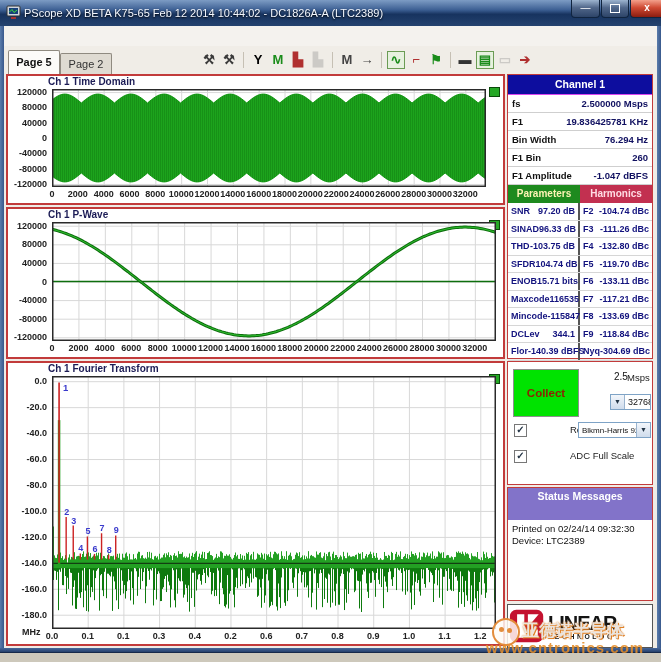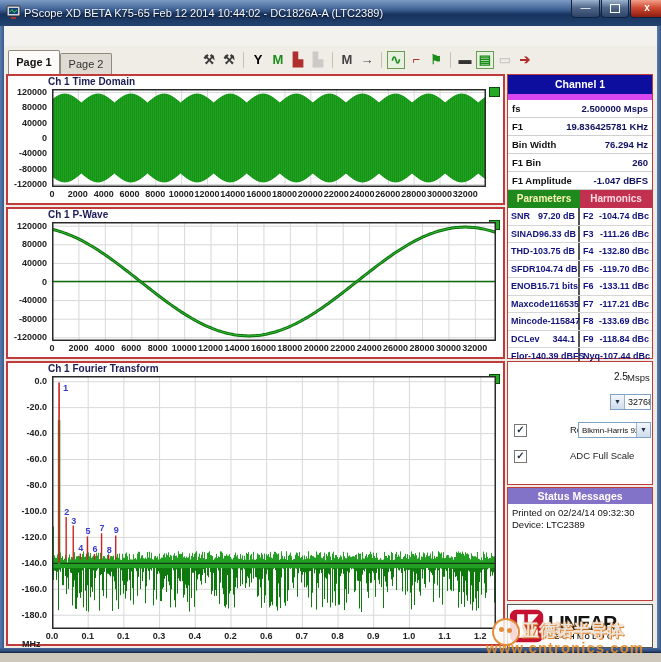--- a/index.html
+++ b/index.html
@@ -47,21 +47,21 @@
   .chart-title{position:absolute;left:40px;top:0;font-size:10px;font-weight:bold;color:#1b1b55;}
   .ylab,.xlab{position:absolute;font-size:9px;font-weight:bold;color:#222;}
   .ylab{text-align:right;}
   .xlab{text-align:center;width:40px;}
   .legend-swatch{position:absolute;width:9px;height:8px;background:#25a825;border:1px solid #0a4a0a;}
   .xunit{position:absolute;font-size:9px;font-weight:bold;color:#222;}
   
   .rpanel{position:absolute;left:507px;top:74px;width:146px;height:574px;}
   .rbox{position:absolute;left:0;width:146px;background:#fff;border:1px solid #c23b3b;box-sizing:border-box;}
   .hdr{font-size:10.5px;font-weight:bold;text-align:center;color:#fff;}
-  .hdr.channel{background:#0d0d9e;height:19px;line-height:19px;border-bottom:6px solid #d946ef;}
+  .hdr.channel{background:#0d0d9e;height:19px;line-height:19px;border-bottom:1px solid #d946ef;}
   .ch-row{display:flex;justify-content:space-between;height:17px;line-height:17px;
     border-bottom:1px solid #cfcfcf;padding:0 4px;font-size:9.5px;}
   .ch-row .lab{font-weight:bold;color:#111;}
   .ch-row .val{font-weight:bold;color:#101060;}
   .ph-headers{display:flex;height:18px;}
   .ph-headers div{width:50%;line-height:18px;font-size:10px;font-weight:bold;text-align:center;}
   .ph-headers .p{background:#1e8a1e;color:#fdf3b3;}
   .ph-headers .h{background:#c23050;color:#ffdbe3;}
   .ph-row{display:flex;height:16.5px;line-height:16.5px;border-bottom:1px solid #d6d6d6;font-size:9px;justify-content:space-between;}
   .ph-row .half{width:50%;display:flex;justify-content:space-between;padding:0 3px;box-sizing:border-box;}
@@ -76,21 +76,21 @@
   .combo{position:absolute;height:16px;background:#fff;border:1px solid #7ea3c6;display:flex;
     align-items:center;box-sizing:border-box;}
   .combo .arrow{width:13px;height:100%;background:linear-gradient(180deg,#f2f6fb,#cfdcec);
     border-right:1px solid #9ab4cf;font-size:7px;color:#234;text-align:center;line-height:14px;}
   .combo .arrow.r{border-right:none;border-left:1px solid #9ab4cf;}
   .combo .cval{flex:1;font-size:9px;color:#111;text-align:right;padding:0 3px;white-space:nowrap;overflow:hidden;}
   .combo .cval.l{text-align:left;}
   .checkbox{position:absolute;width:11px;height:11px;background:#fff;border:1px solid #777;
     font-size:10px;line-height:10px;text-align:center;color:#234;font-weight:bold;}
   
-  .hdr.status{background:#8273c9;height:16px;line-height:16px;}
+  .hdr.status{background:#8273c9;height:32px;line-height:16px;}
   .status-lines{padding:3px 4px;font-size:9.5px;color:#111;line-height:12px;}
   
   .logo-box{border:1px solid #555;}
   .logo-inner{display:flex;align-items:center;height:100%;}
   .logo-text{margin-left:2px;}
   .logo-brand{font-size:20px;font-weight:800;letter-spacing:-1px;color:#141414;line-height:20px;}
   .logo-sub{font-size:6.8px;font-weight:bold;letter-spacing:2.6px;color:#141414;}
   
   .watermark{position:absolute;z-index:40;pointer-events:none;}
   .wm-circle{position:absolute;left:0px;top:2px;width:24px;height:24px;border-radius:50%;
@@ -130,21 +130,21 @@
     <div class="menu-items">
         <span class="menu-item">File</span>
         <span class="menu-item">View</span>
         <span class="menu-item">Tools</span>
         <span class="menu-item">Configure</span>
         <span class="menu-item">Help</span>
       </div>
   </div>
 
   <div class="tabrow">
-    <div class="tab active">Page 1</div>
+    <div class="tab active">Page 5</div>
     <div class="tab inactive">Page 2</div>
     <div class="toolbar">
         <div class="tbicon" style="color: rgb(58, 58, 58);">⚒</div>
         <div class="tbicon" style="color: rgb(58, 58, 58);">⚒</div>
         <div class="tbsep"></div>
         <div class="tbicon" style="color: rgb(0, 0, 0);">Y</div>
         <div class="tbicon" style="color: rgb(26, 140, 26);">M</div>
         <div class="tbicon" style="color: rgb(176, 48, 48);">▙</div>
         <div class="tbicon disabled" style="color: rgb(138, 138, 138);">▙</div>
         <div class="tbsep"></div>
@@ -717,21 +717,21 @@
           <path d="M0 7.3 L2 7.8 L4 8.3 L6 8.9 L8 9.5 L10 10.1 L12 10.8 L14 11.5 L16 12.3 L18 13.1 L20 13.9 L22 14.8 L24 15.7 L26 16.7 L28 17.7 L30 18.7 L32 19.8 L34 20.9 L36 22.0 L38 23.2 L40 24.3 L42 25.6 L44 26.8 L46 28.1 L48 29.4 L50 30.7 L52 32.1 L54 33.4 L56 34.8 L58 36.3 L60 37.7 L62 39.1 L64 40.6 L66 42.1 L68 43.6 L70 45.1 L72 46.7 L74 48.2 L76 49.7 L78 51.3 L80 52.9 L82 54.4 L84 56.0 L86 57.6 L88 59.2 L90 60.7 L92 62.3 L94 63.9 L96 65.5 L98 67.0 L100 68.6 L102 70.1 L104 71.7 L106 73.2 L108 74.7 L110 76.2 L112 77.7 L114 79.2 L116 80.7 L118 82.1 L120 83.6 L122 85.0 L124 86.3 L126 87.7 L128 89.0 L130 90.4 L132 91.6 L134 92.9 L136 94.1 L138 95.3 L140 96.5 L142 97.6 L144 98.8 L146 99.8 L148 100.9 L150 101.9 L152 102.9 L154 103.8 L156 104.7 L158 105.5 L160 106.4 L162 107.1 L164 107.9 L166 108.6 L168 109.2 L170 109.9 L172 110.4 L174 111.0 L176 111.5 L178 111.9 L180 112.3 L182 112.7 L184 113.0 L186 113.2 L188 113.5 L190 113.6 L192 113.8 L194 113.8 L196 113.9 L198 113.9 L200 113.8 L202 113.7 L204 113.6 L206 113.4 L208 113.2 L210 112.9 L212 112.5 L214 112.2 L216 111.8 L218 111.3 L220 110.8 L222 110.3 L224 109.7 L226 109.0 L228 108.4 L230 107.7 L232 106.9 L234 106.1 L236 105.3 L238 104.4 L240 103.5 L242 102.5 L244 101.6 L246 100.5 L248 99.5 L250 98.4 L252 97.3 L254 96.1 L256 95.0 L258 93.7 L260 92.5 L262 91.2 L264 89.9 L266 88.6 L268 87.3 L270 85.9 L272 84.5 L274 83.1 L276 81.7 L278 80.2 L280 78.8 L282 77.3 L284 75.8 L286 74.3 L288 72.7 L290 71.2 L292 69.6 L294 68.1 L296 66.5 L298 65.0 L300 63.4 L302 61.8 L304 60.2 L306 58.7 L308 57.1 L310 55.5 L312 53.9 L314 52.4 L316 50.8 L318 49.2 L320 47.7 L322 46.2 L324 44.6 L326 43.1 L328 41.6 L330 40.2 L332 38.7 L334 37.2 L336 35.8 L338 34.4 L340 33.0 L342 31.6 L344 30.3 L346 29.0 L348 27.7 L350 26.4 L352 25.2 L354 24.0 L356 22.8 L358 21.6 L360 20.5 L362 19.4 L364 18.4 L366 17.4 L368 16.4 L370 15.4 L372 14.5 L374 13.7 L376 12.8 L378 12.0 L380 11.3 L382 10.6 L384 9.9 L386 9.3 L388 8.7 L390 8.2 L392 7.7 L394 7.2 L396 6.8 L398 6.4 L400 6.1 L402 5.8 L404 5.6 L406 5.4 L408 5.3 L410 5.2 L412 5.1 L414 5.1 L416 5.2 L418 5.2 L420 5.4 L422 5.6 L424 5.8 L426 6.1 L428 6.4 L430 6.7 L432 7.1 L434 7.6 L436 8.1 L438 8.6 L440 9.2 L442 9.8 L444 10.5 " fill="none" stroke="#0d6e0d" stroke-width="3"></path>
           <path d="M0 7.3 L2 7.8 L4 8.3 L6 8.9 L8 9.5 L10 10.1 L12 10.8 L14 11.5 L16 12.3 L18 13.1 L20 13.9 L22 14.8 L24 15.7 L26 16.7 L28 17.7 L30 18.7 L32 19.8 L34 20.9 L36 22.0 L38 23.2 L40 24.3 L42 25.6 L44 26.8 L46 28.1 L48 29.4 L50 30.7 L52 32.1 L54 33.4 L56 34.8 L58 36.3 L60 37.7 L62 39.1 L64 40.6 L66 42.1 L68 43.6 L70 45.1 L72 46.7 L74 48.2 L76 49.7 L78 51.3 L80 52.9 L82 54.4 L84 56.0 L86 57.6 L88 59.2 L90 60.7 L92 62.3 L94 63.9 L96 65.5 L98 67.0 L100 68.6 L102 70.1 L104 71.7 L106 73.2 L108 74.7 L110 76.2 L112 77.7 L114 79.2 L116 80.7 L118 82.1 L120 83.6 L122 85.0 L124 86.3 L126 87.7 L128 89.0 L130 90.4 L132 91.6 L134 92.9 L136 94.1 L138 95.3 L140 96.5 L142 97.6 L144 98.8 L146 99.8 L148 100.9 L150 101.9 L152 102.9 L154 103.8 L156 104.7 L158 105.5 L160 106.4 L162 107.1 L164 107.9 L166 108.6 L168 109.2 L170 109.9 L172 110.4 L174 111.0 L176 111.5 L178 111.9 L180 112.3 L182 112.7 L184 113.0 L186 113.2 L188 113.5 L190 113.6 L192 113.8 L194 113.8 L196 113.9 L198 113.9 L200 113.8 L202 113.7 L204 113.6 L206 113.4 L208 113.2 L210 112.9 L212 112.5 L214 112.2 L216 111.8 L218 111.3 L220 110.8 L222 110.3 L224 109.7 L226 109.0 L228 108.4 L230 107.7 L232 106.9 L234 106.1 L236 105.3 L238 104.4 L240 103.5 L242 102.5 L244 101.6 L246 100.5 L248 99.5 L250 98.4 L252 97.3 L254 96.1 L256 95.0 L258 93.7 L260 92.5 L262 91.2 L264 89.9 L266 88.6 L268 87.3 L270 85.9 L272 84.5 L274 83.1 L276 81.7 L278 80.2 L280 78.8 L282 77.3 L284 75.8 L286 74.3 L288 72.7 L290 71.2 L292 69.6 L294 68.1 L296 66.5 L298 65.0 L300 63.4 L302 61.8 L304 60.2 L306 58.7 L308 57.1 L310 55.5 L312 53.9 L314 52.4 L316 50.8 L318 49.2 L320 47.7 L322 46.2 L324 44.6 L326 43.1 L328 41.6 L330 40.2 L332 38.7 L334 37.2 L336 35.8 L338 34.4 L340 33.0 L342 31.6 L344 30.3 L346 29.0 L348 27.7 L350 26.4 L352 25.2 L354 24.0 L356 22.8 L358 21.6 L360 20.5 L362 19.4 L364 18.4 L366 17.4 L368 16.4 L370 15.4 L372 14.5 L374 13.7 L376 12.8 L378 12.0 L380 11.3 L382 10.6 L384 9.9 L386 9.3 L388 8.7 L390 8.2 L392 7.7 L394 7.2 L396 6.8 L398 6.4 L400 6.1 L402 5.8 L404 5.6 L406 5.4 L408 5.3 L410 5.2 L412 5.1 L414 5.1 L416 5.2 L418 5.2 L420 5.4 L422 5.6 L424 5.8 L426 6.1 L428 6.4 L430 6.7 L432 7.1 L434 7.6 L436 8.1 L438 8.6 L440 9.2 L442 9.8 L444 10.5 " fill="none" stroke="#2fbf2f" stroke-width="1"></path>
         </g>
         <rect x="0.75" y="0.75" width="442.5" height="117.5" fill="none" stroke="#2a2a2a" stroke-width="1.5"></rect>
       </svg>
     </div>
 
   <div class="chart-panel" id="chart-fft" style="left:6px;top:361px;width:495px;height:281px;">
     <div class="chart-title">Ch 1 Fourier Transform</div>
     <div class="legend-swatch" style="right:3px;top:11px;"></div>
-    <div class="xunit" style="left:14px;top:276px;">MHz</div>
+    <div class="xunit" style="left:14px;top:264px;">MHz</div>
   <div class="ylab" style="left: 0px; width: 39px; top: 13.1897px;">0.0</div>
       <div class="ylab" style="left: 0px; width: 39px; top: 39.1385px;">-20.0</div>
       <div class="ylab" style="left: 0px; width: 39px; top: 65.0872px;">-40.0</div>
       <div class="ylab" style="left: 0px; width: 39px; top: 91.0359px;">-60.0</div>
       <div class="ylab" style="left: 0px; width: 39px; top: 116.985px;">-80.0</div>
       <div class="ylab" style="left: 0px; width: 39px; top: 142.933px;">-100.0</div>
       <div class="ylab" style="left: 0px; width: 39px; top: 168.882px;">-120.0</div>
       <div class="ylab" style="left: 0px; width: 39px; top: 194.831px;">-140.0</div>
       <div class="ylab" style="left: 0px; width: 39px; top: 220.779px;">-160.0</div>
       <div class="ylab" style="left: 0px; width: 39px; top: 246.728px;">-180.0</div>
@@ -1802,27 +1802,28 @@
               <span>-118.84 dBc</span>
             </div>
           </div>
           <div class="ph-row">
             <div class="half l">
               <span>Flor</span>
               <span>-140.39 dBFS</span>
             </div>
             <div class="half">
               <span>Nyq</span>
-              <span>-107.44 dBc</span>
+              <span>-304.69 dBc</span>
             </div>
           </div>
         </div>
     </div>
 
     <div class="rbox" style="top:287px;height:124px;">
+      <div class="collect-btn">Collect</div>
       <div class="small-lab" style="left:78px;top:10px;">Msps</div>
       <div class="msps-val" style="left:106px;top:9px;">2.5</div>
       <div class="small-lab" style="left:78px;top:35px;">Size</div>
       <div class="combo" style="left:102px;top:32px;width:41px;">
         <div class="arrow">▼</div>
         <div class="cval">32768</div>
       </div>
       <div class="checkbox" style="left:6px;top:62px;" id="repeat-check">✓</div>
       <div class="small-lab" style="left:21px;top:62px;">Repeat</div>
       <div class="combo" style="left:70px;top:60px;width:73px;">

